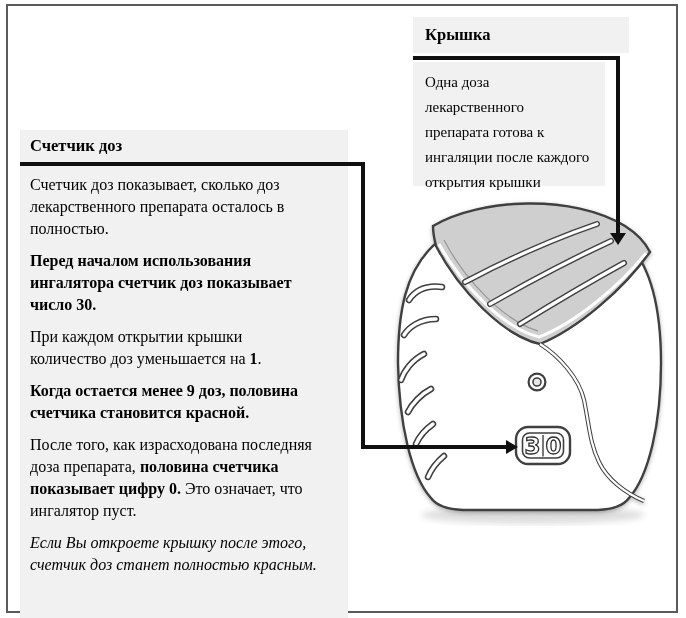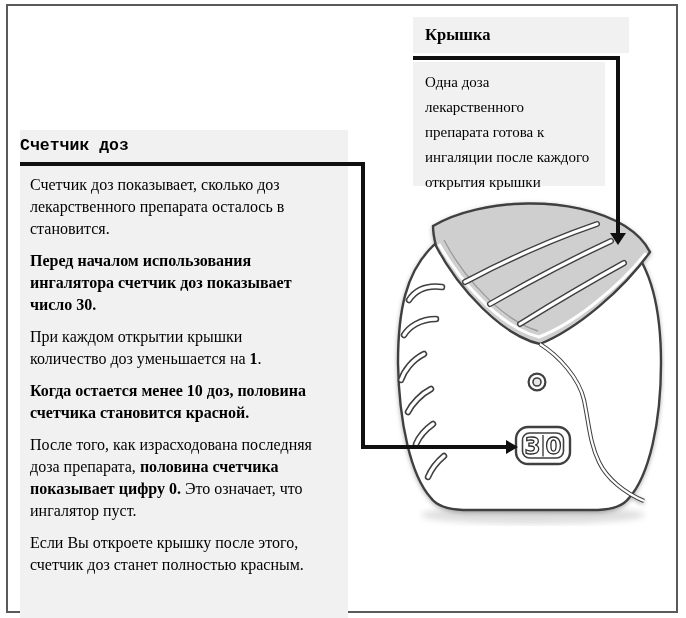--- a/index.html
+++ b/index.html
@@ -24,35 +24,35 @@
   .panel-header{
     position:absolute;background:var(--panel-bg);
     font-weight:bold;font-size:16.5px;
   }
   .panel-body{
     position:absolute;background:var(--panel-bg);
   }
   .rule{position:absolute;background:var(--rule);}
   .leader{position:absolute;background:var(--leader);}
 
-  #dc-header{left:20px;top:130px;width:328px;height:32px;line-height:32px;box-sizing:border-box;font-family:Liberation Mono, monospace;}
+  #dc-header{left:20px;top:130px;width:328px;height:32px;line-height:32px;padding-left:10px;box-sizing:border-box;}
   #dc-rule{left:20px;top:162px;width:345px;height:4px;}
   #dc-vline{left:361px;top:162px;width:4px;height:286px;}
   #dc-hline{left:361px;top:445px;width:146px;height:4px;}
   #dc-arrow{
     position:absolute;left:506px;top:440px;width:0;height:0;
     border-left:12px solid var(--leader);
     border-top:7px solid transparent;border-bottom:7px solid transparent;
   }
   #dc-body{
     left:20px;top:166px;width:328px;height:544px;box-sizing:border-box;
     padding:8px 8px 6px 10px;font-size:16px;line-height:22px;
   }
   #dc-body .para{margin:0 0 10px 0;}
-  #dc-body .para:last-child{margin-bottom:0;}
+  #dc-body .para:last-child{margin-bottom:0;font-style:italic;}
 
   #cap-header{left:413px;top:17px;width:216px;height:36px;line-height:36px;padding-left:12px;box-sizing:border-box;}
   #cap-rule{left:413px;top:56px;width:207px;height:4px;}
   #cap-vline{left:616px;top:56px;width:4px;height:178px;}
   #cap-arrow{
     position:absolute;left:610px;top:233px;width:0;height:0;
     border-top:12px solid var(--leader);
     border-left:8px solid transparent;border-right:8px solid transparent;
   }
   #cap-body{
@@ -75,33 +75,33 @@
 
   <div id="dc-header" class="panel-header">Счетчик доз</div>
   <div id="dc-rule" class="rule"></div>
   <div id="dc-vline" class="leader"></div>
   <div id="dc-hline" class="leader"></div>
   <div id="dc-arrow"></div>
   <div id="dc-body" class="panel-body">
       <div class="para">
         <div class="rt-line"><span>Счетчик доз показывает, сколько доз</span></div>
         <div class="rt-line"><span>лекарственного препарата осталось в</span></div>
-        <div class="rt-line"><span>становится.</span></div>
+        <div class="rt-line"><span>полностью.</span></div>
       </div>
       <div class="para">
         <div class="rt-line"><span class="b">Перед началом использования</span></div>
         <div class="rt-line"><span class="b">ингалятора счетчик доз показывает</span></div>
         <div class="rt-line"><span class="b">число 30.</span></div>
       </div>
       <div class="para">
         <div class="rt-line"><span>При каждом открытии крышки</span></div>
         <div class="rt-line"><span>количество доз уменьшается на </span><span class="b">1</span><span>.</span></div>
       </div>
       <div class="para">
-        <div class="rt-line"><span class="b">Когда остается менее 10 доз, половина</span></div>
+        <div class="rt-line"><span class="b">Когда остается менее 9 доз, половина</span></div>
         <div class="rt-line"><span class="b">счетчика становится красной.</span></div>
       </div>
       <div class="para">
         <div class="rt-line"><span>После того, как израсходована последняя</span></div>
         <div class="rt-line"><span>доза препарата, </span><span class="b">половина счетчика</span></div>
         <div class="rt-line"><span class="b">показывает цифру 0.</span><span> Это означает, что</span></div>
         <div class="rt-line"><span>ингалятор пуст.</span></div>
       </div>
       <div class="para">
         <div class="rt-line"><span>Если Вы откроете крышку после этого,</span></div>

